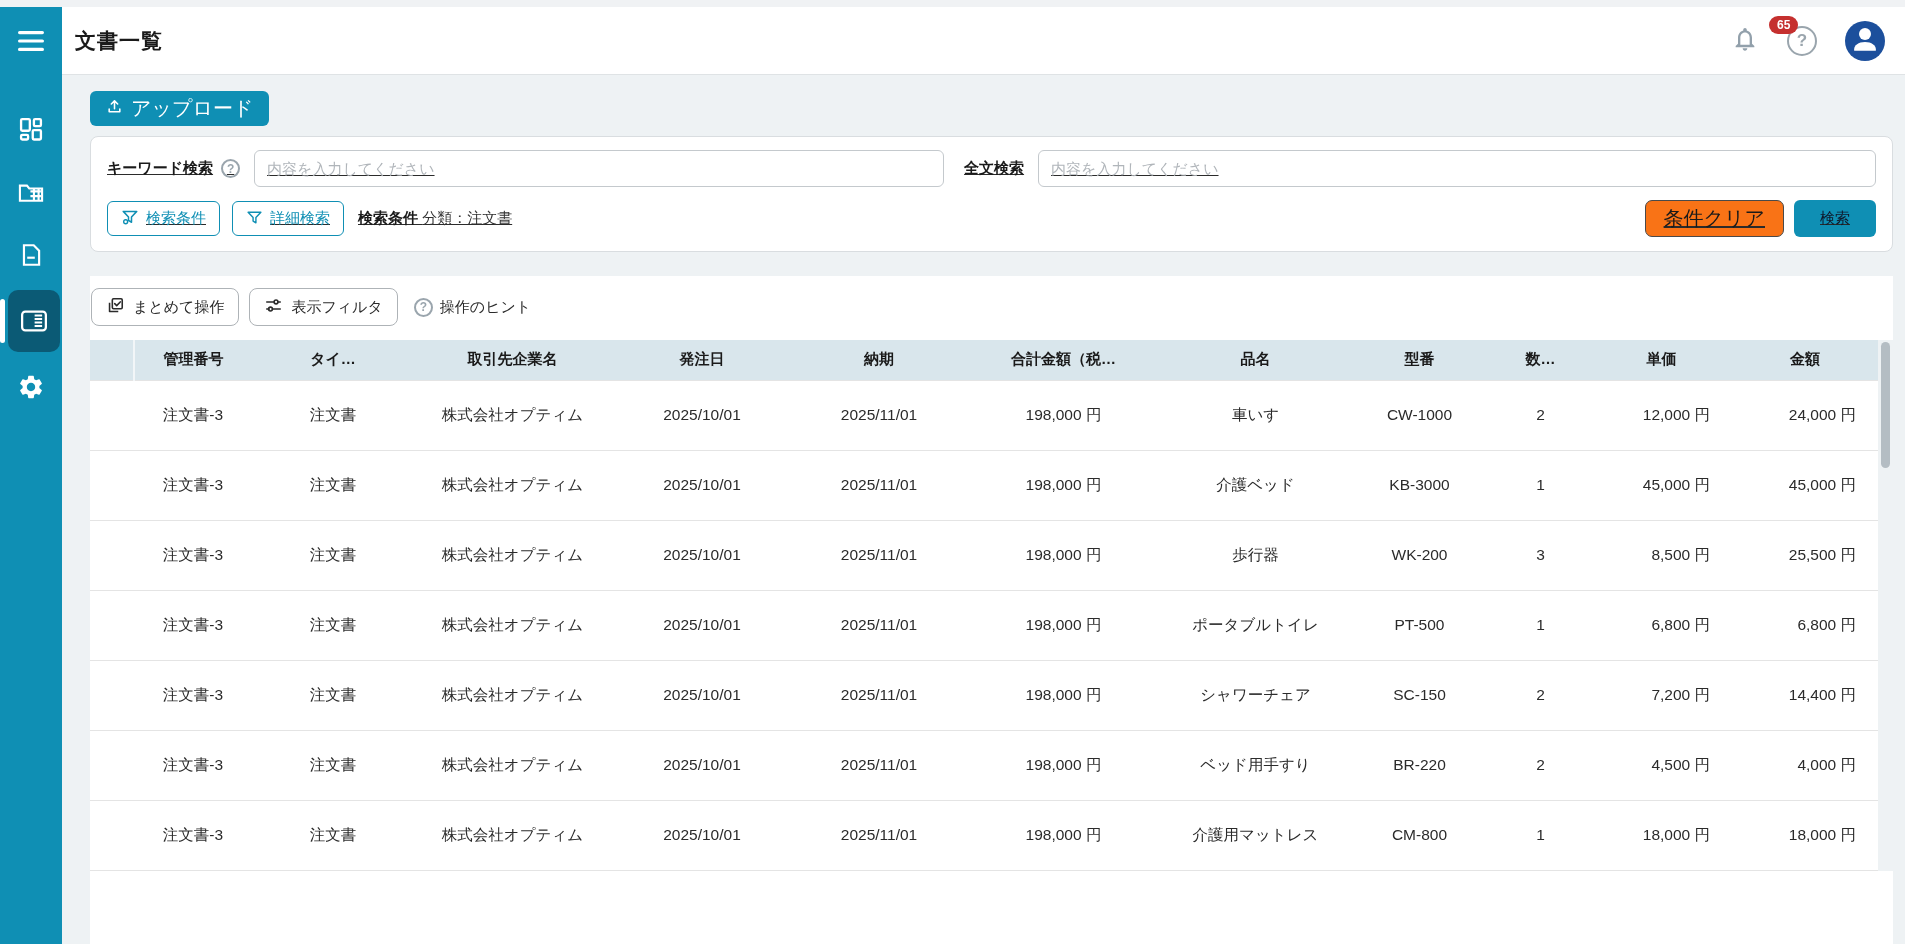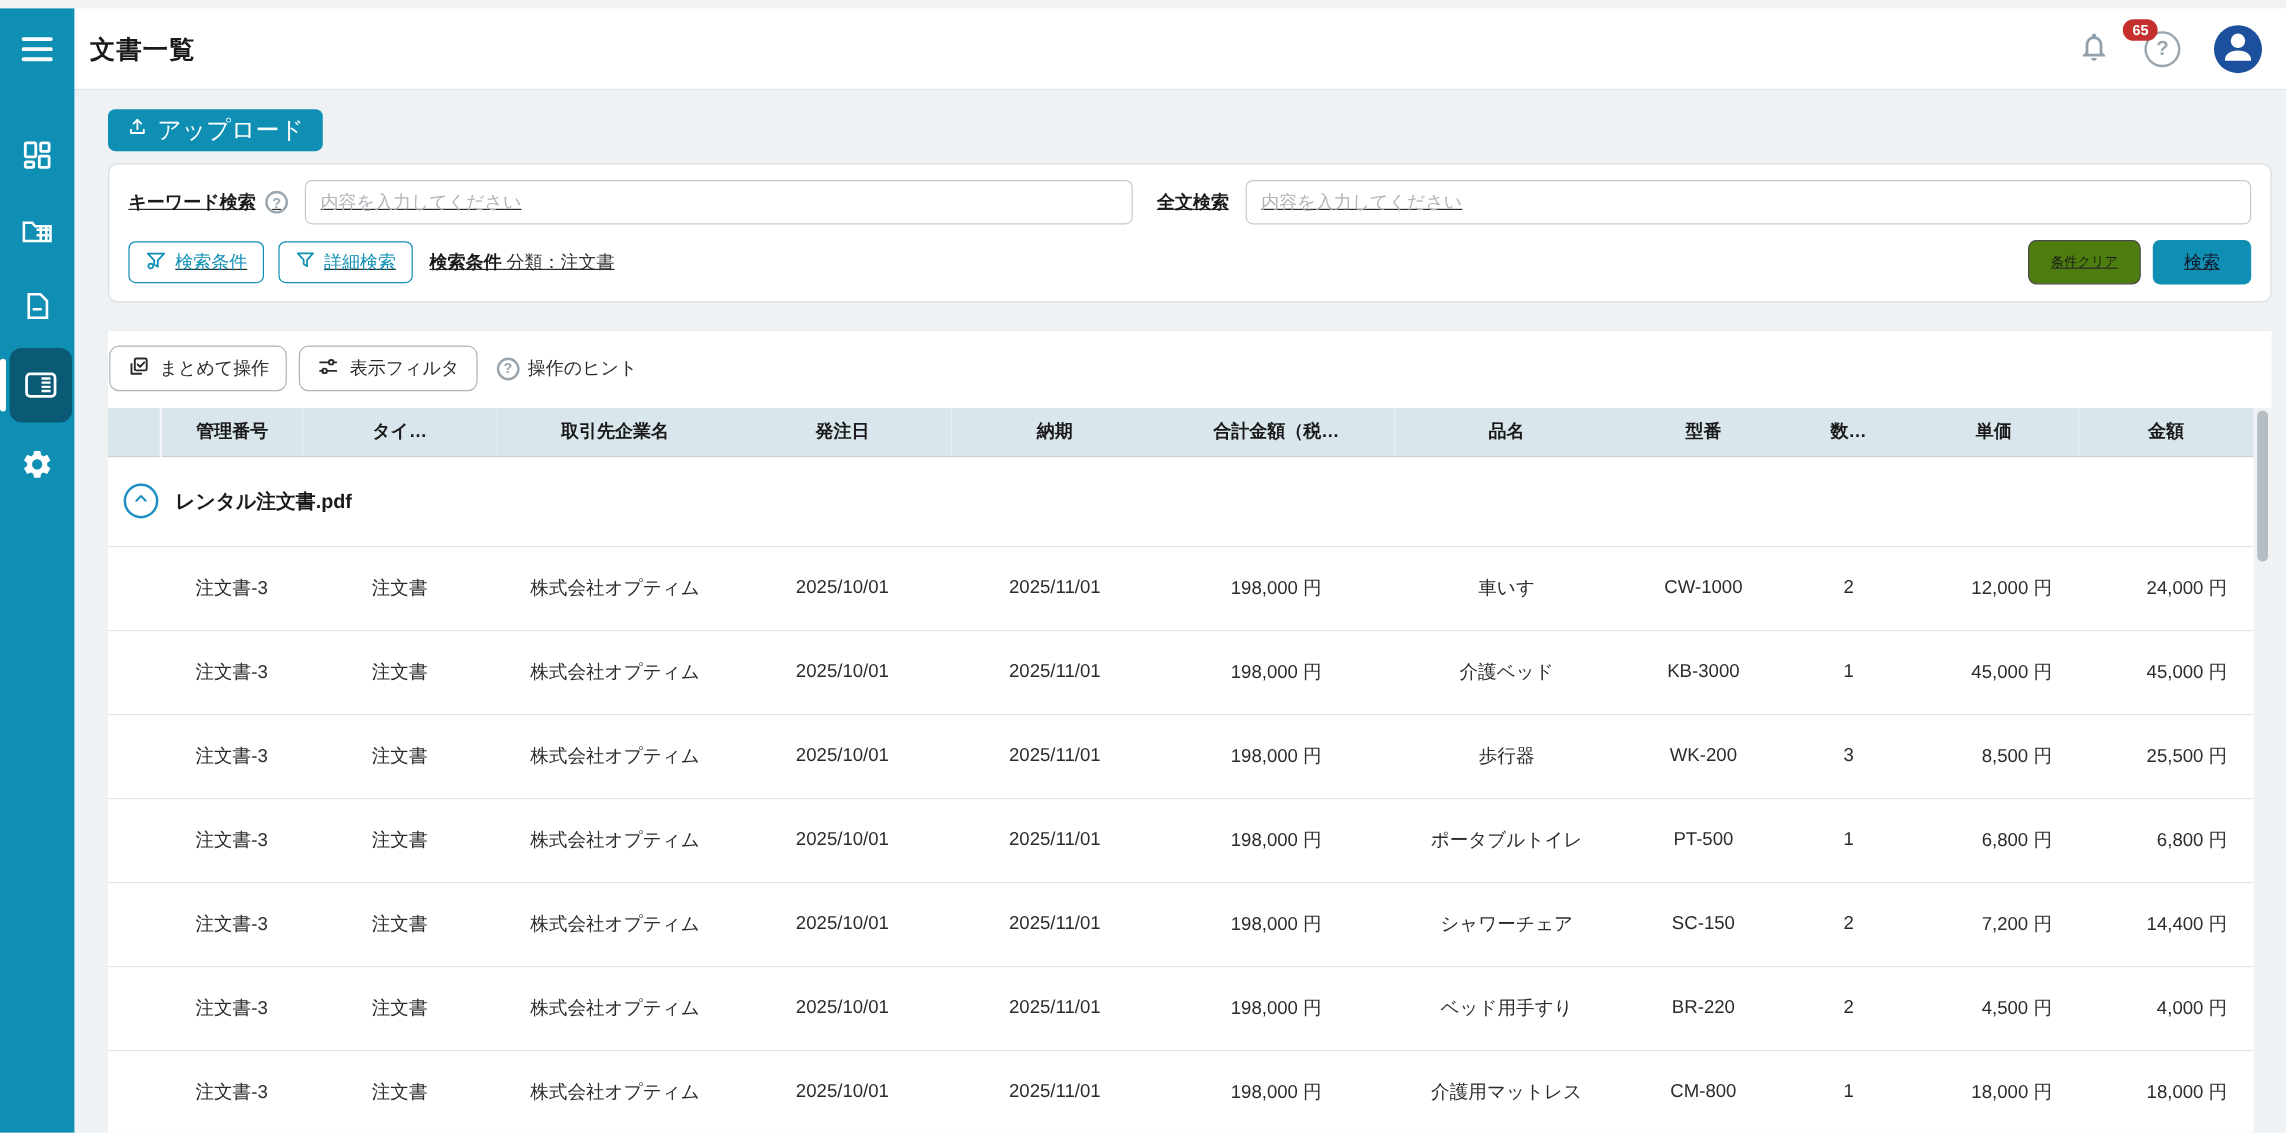--- a/index.html
+++ b/index.html
@@ -54,22 +54,22 @@
 
   .cond-row { margin-top:13px; display:flex; align-items:center; }
   .btn-outline-teal { display:inline-flex; align-items:center; gap:7px; background:#fff; color:#0f8fb4;
                       border:1px solid #0f8fb4; border-radius:6px; height:35px; padding:0 13px; font-size:15px;
                       cursor:pointer; font-family:inherit; }
   .btn-outline-teal + .btn-outline-teal { margin-left:12px; }
   .cond-summary { margin-left:14px; font-size:15px; color:#1a1a1a; }
   .cond-summary b { font-weight:bold; }
   .cond-summary span { color:#333; font-weight:normal; }
   .cond-actions { margin-left:auto; display:flex; align-items:center; gap:10px; }
-  .btn-clear { background:#4d7c0f; border:1.5px solid #4a4a4a; color:#1a1a1a; border-radius:7px; height:37px; padding:0 18px;
-               font-size:11px; cursor:pointer; font-family:inherit; }
+  .btn-clear { background:#f97316; border:1.5px solid #4a4a4a; color:#1a1a1a; border-radius:7px; height:37px; padding:0 18px;
+               font-size:20px; cursor:pointer; font-family:inherit; }
   .btn-search { background:#0f8fb4; border:none; color:#0f172a; border-radius:6px; height:37px; padding:0 26px;
                 font-size:15px; cursor:pointer; font-family:inherit; }
 
   
   .list-card { margin-top:24px; background:#fff; flex:1; position:relative; min-height:0; }
   .toolbar { display:flex; align-items:center; gap:10px; padding:12px 0 14px 1px; }
   .btn-gray { display:inline-flex; align-items:center; gap:8px; background:#fff; border:1px solid #aeb3b7; color:#2b2b2b;
               border-radius:8px; height:38px; padding:0 14px; font-size:15px; cursor:pointer; font-family:inherit; }
   .hint { display:inline-flex; align-items:center; gap:7px; margin-left:6px; font-size:15px; color:#2b2b2b; cursor:pointer; }
 
@@ -289,34 +289,20 @@
                   <th>納期</th>
                   <th>合計金額（税…</th>
                   <th>品名</th>
                   <th>型番</th>
                   <th>数…</th>
                   <th>単価</th>
                   <th>金額</th>
                 </tr>
             </thead>
             <tbody>
-              <tr class="group-row">
-                <td colspan="12">
-                  <span class="group-cell">
-                    <span class="chev-circle">
-                      <span>
-                        <svg width="17" height="17" viewBox="0 0 24 24" fill="none" stroke="#1e8fc2" stroke-width="2.4" stroke-linecap="round" stroke-linejoin="round">
-                            <path d="M6.5 14.5 12 9l5.5 5.5"></path>
-                          </svg>
-                      </span>
-                    </span>
-                    <span class="group-label">レンタル注文書.pdf</span>
-                  </span>
-                </td>
-              </tr>
             <tr class="data-row">
                   <td></td>
                   <td>注文書-3</td>
                   <td>注文書</td>
                   <td>株式会社オプティム</td>
                   <td>2025/10/01</td>
                   <td>2025/11/01</td>
                   <td>198,000 円</td>
                   <td>車いす</td>
                   <td>CW-1000</td>

